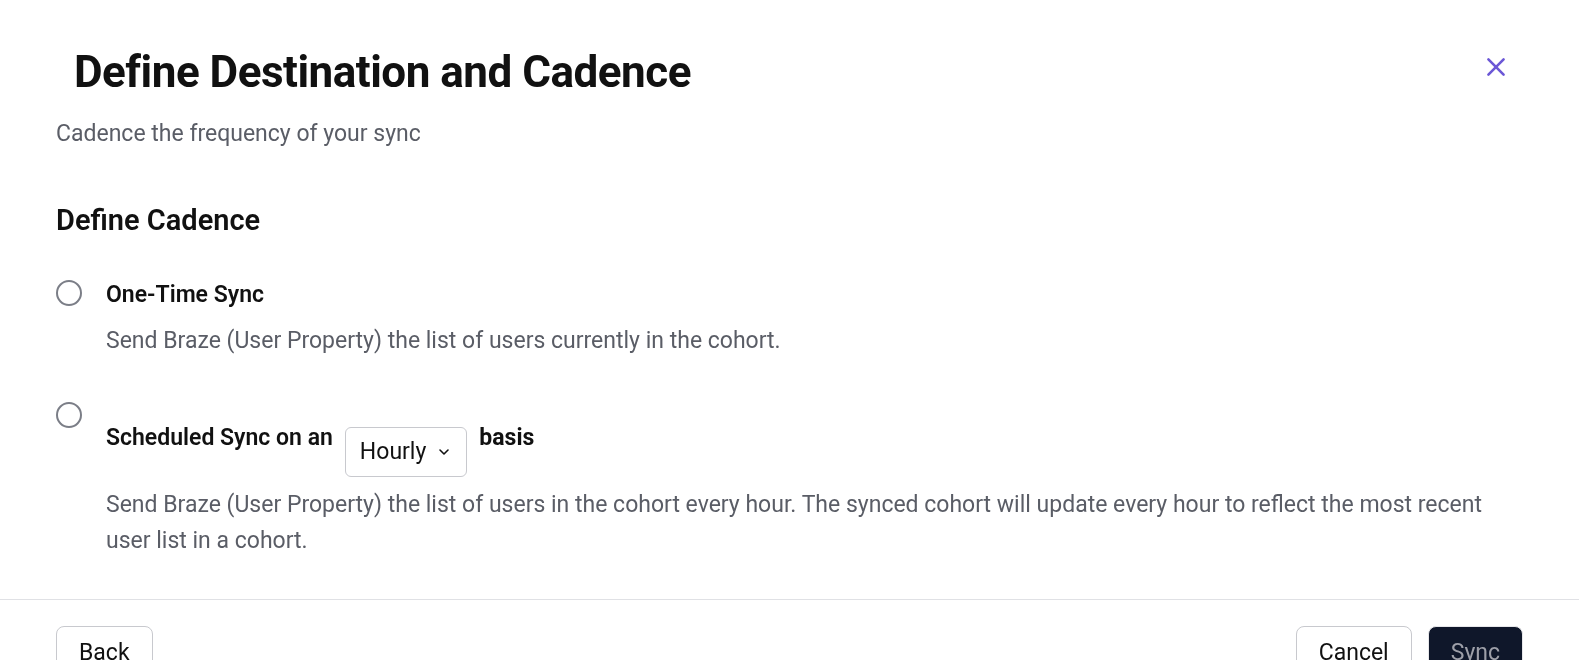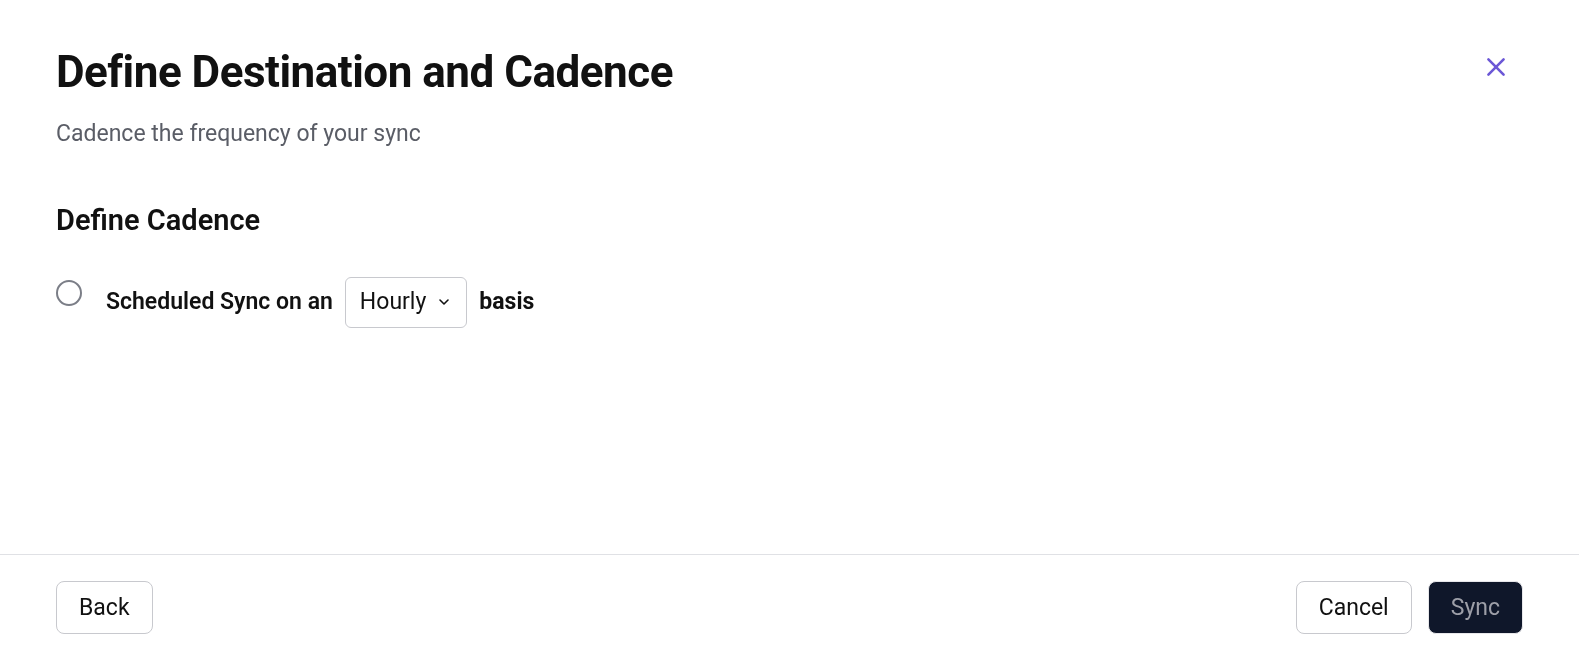--- a/index.html
+++ b/index.html
@@ -26,20 +26,21 @@
       display: flex;
       justify-content: space-between;
       align-items: flex-start;
     }
     .title {
       font-size: 44px;
       font-weight: 700;
       color: #111;
       line-height: 1.1;
       letter-spacing: -0.5px;
+      margin-left: 18px;
     }
     .close-btn {
       background: none;
       border: none;
       cursor: pointer;
       padding: 4px;
       margin-top: 2px;
       margin-right: 10px;
     }
     .close-btn svg { display: block; }
@@ -98,20 +99,21 @@
       align-items: center;
       border: 1px solid #c8c9ce;
       border-radius: 6px;
       padding: 8px 14px;
       font-size: 23px;
       font-weight: 400;
       color: #111;
       background: #fff;
       cursor: pointer;
       gap: 10px;
+      margin-top: 28px;
     }
     .footer {
       border-top: 1px solid #e0e1e5;
       padding: 26px 56px 26px 56px;
       display: flex;
       align-items: center;
       justify-content: space-between;
     }
     .footer-right {
       display: flex;
@@ -149,34 +151,42 @@
         </svg>
       </button>
     </div>
 
     <p class="subtitle">Cadence the frequency of your sync</p>
 
     <h2 class="section-heading">Define Cadence</h2>
 
     <div class="options">
 
+      <div class="option">
+        <button class="radio"></button>
+        <div class="option-body">
+          <div class="option-title-line">One-Time Sync</div>
+          <p class="option-desc">Send Braze (User Property) the list of users currently in the cohort.</p>
+        </div>
+      </div>
 
       <div class="option">
         <button class="radio"></button>
         <div class="option-body">
           <div class="option-title-line">
             <span>Scheduled Sync on an</span>
             <span class="select-wrap">
               <span>Hourly</span>
               <svg width="16" height="16" viewBox="0 0 24 24" fill="none" stroke="#111" stroke-width="2.4" stroke-linecap="round" stroke-linejoin="round">
                 <polyline points="6 9 12 15 18 9"></polyline>
               </svg>
             </span>
             <span class="basis-suffix">basis</span>
           </div>
+          <p class="option-desc">Send Braze (User Property) the list of users in the cohort every hour. The synced cohort will update every hour to reflect the most recent user list in a cohort.</p>
         </div>
       </div>
 
     </div>
   </div>
 
   <div class="footer">
     <button class="btn">Back</button>
     <div class="footer-right">
       <button class="btn">Cancel</button>

